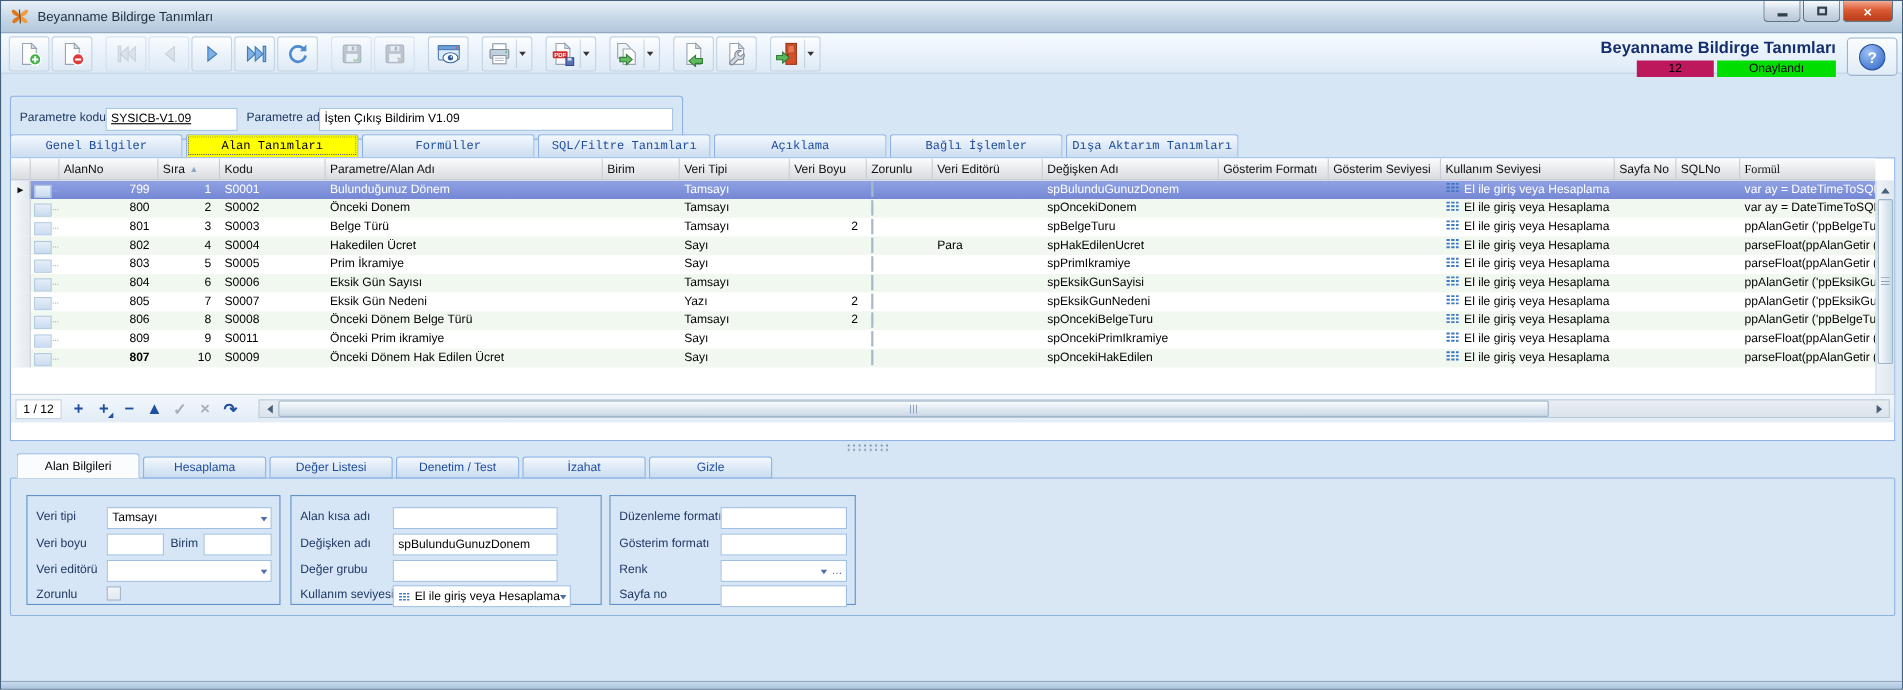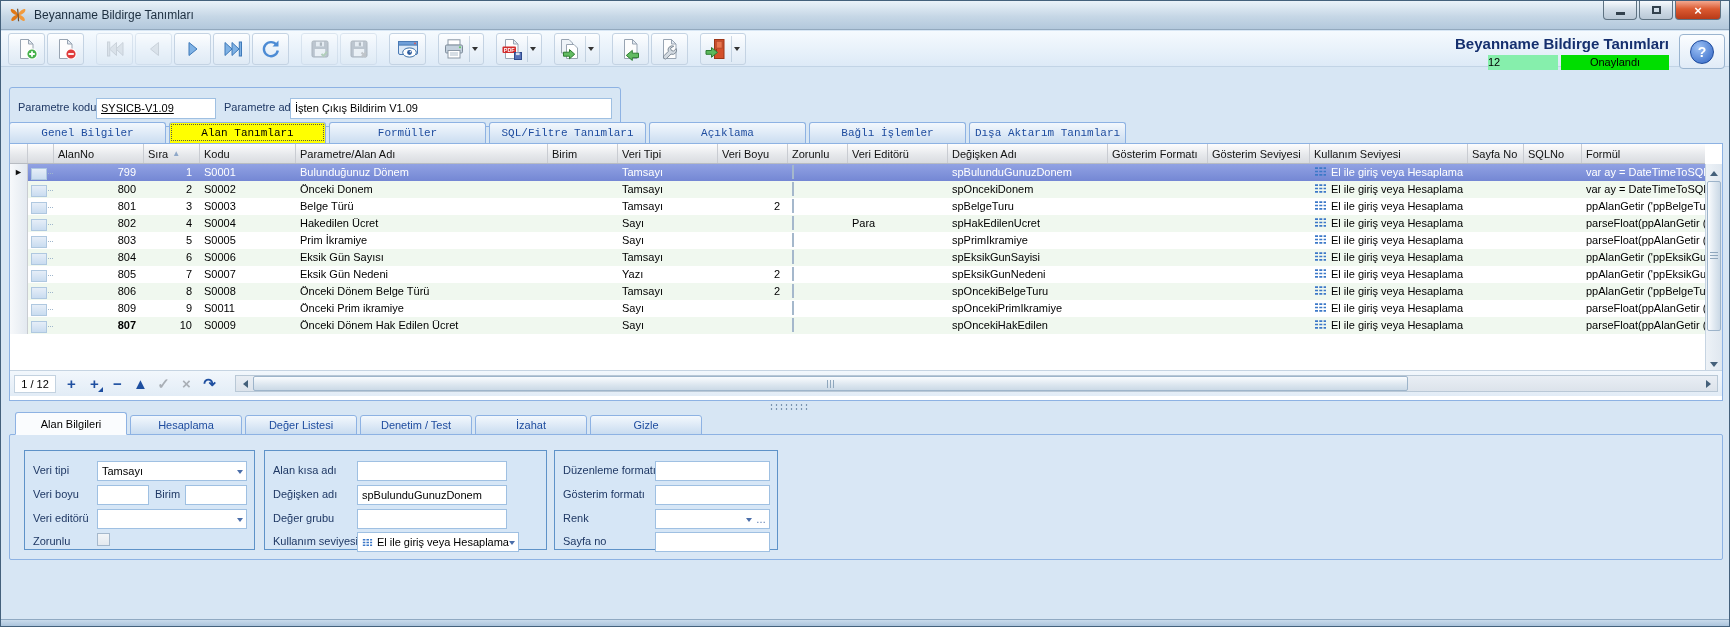--- a/index.html
+++ b/index.html
@@ -34,21 +34,21 @@
   .tb-btn.disabled{opacity:.5;}
   .tb-btn.tb-group{margin-left:10px;}
   .tb-btn .ico{width:24px;height:24px;}
   .tb-dd{width:11px;height:26px;display:flex;align-items:center;justify-content:center;
     border-left:1px solid rgba(140,165,190,.4);margin-left:3px;}
   .dda{width:0;height:0;border:3px solid transparent;border-top:4px solid #333;margin-top:4px;}
   
   .form-title{position:absolute;left:1408px;top:34px;width:260px;text-align:right;
     font-size:15px;font-weight:bold;color:#152F6E;white-space:nowrap;}
   .count-badge{position:absolute;left:1487px;top:54px;width:70px;height:15px;
-    background:#86efac;line-height:15px;}
+    background:#be185d;text-align:center;line-height:15px;}
   .status-badge{position:absolute;left:1560px;top:54px;width:108px;height:15px;
     background:#00DE00;text-align:center;line-height:15px;color:#000;}
   .help-btn{position:absolute;left:1678px;top:33px;width:46px;height:35px;
     border:1px solid #9AB4CF;border-radius:4px;
     background:linear-gradient(#FBFDFF,#E0EBF7);display:flex;align-items:center;justify-content:center;}
   .help-q{width:24px;height:24px;border-radius:50%;border:1px solid #1D4A9C;
     background:radial-gradient(circle at 35% 30%,#9CC1F5,#2E63C4);
     color:#fff;font-weight:bold;font-size:14px;display:flex;align-items:center;justify-content:center;}
   
   .param-box{position:absolute;left:8px;top:86px;width:612px;height:40px;
@@ -79,21 +79,21 @@
   .gc.ind{background:linear-gradient(90deg,#F7F9FB,#E3E9F0);border-right:1px solid #C9CCD2;
     padding:0;text-align:center;font-size:9px;line-height:16px;color:#222;}
   .gr.selected .gc.ind{color:#111;}
   .gc.tree{padding:2px 1px 0 3px;display:flex;align-items:center;}
   .tree-box{width:16px;height:12px;background:linear-gradient(#E6EEF8,#C9DCF0);border:1px solid #AFC8E0;}
   .tree-dots{flex:1;height:1px;border-bottom:1px dotted #9FB6CC;margin-left:1px;}
   .cb{width:12px;height:12px;border:1px solid #A5B8CC;margin:2px auto 0 auto;
     background:linear-gradient(#F2F5F8,#E4E9EF);}
   .ks-ico{margin-right:4px;vertical-align:-1px;}
   
-  .grid-nav{position:absolute;left:0;right:0;bottom:4px;height:26px;
+  .grid-nav{position:absolute;left:0;right:0;bottom:16px;height:26px;
     background:linear-gradient(#F2F7FC,#E2ECF6);border-top:1px solid #C6D4E2;
     display:flex;align-items:center;padding:0 4px;}
   .pos-box{min-width:42px;height:18px;background:#fff;border:1px solid #C3D2E0;
     display:flex;align-items:center;justify-content:center;margin-right:4px;}
   .nav-btn{width:23px;height:20px;display:flex;align-items:center;justify-content:center;
     font-weight:bold;font-size:15px;position:relative;}
   .nav-btn.navy{color:#1E4FA0;}
   .nav-btn.gray{color:#A9AFB6;}
   .nav-btn .subtri{position:absolute;right:3px;bottom:2px;width:0;height:0;
     border-left:5px solid transparent;border-bottom:5px solid #1E4FA0;}
@@ -379,21 +379,21 @@
         </div>
         <div class="gh" style="width: 158px;">
           <span>Kullanım Seviyesi</span>
         </div>
         <div class="gh" style="width: 56px;">
           <span>Sayfa No</span>
         </div>
         <div class="gh" style="width: 58px;">
           <span>SQLNo</span>
         </div>
-        <div class="gh" style="flex: 1 1 0%; border-right: none;">
+        <div class="gh" style="flex: 1 1 0%; border-right: none; font-family: Liberation Serif, serif;">
           <span>Formül</span>
         </div>
       </div>
     <div class="grid-body" id="grid-body">
         <div class="gr selected">
           <div class="gc ind" style="width: 18px;">►</div>
           <div class="gc tree" style="width: 26px;">
             <i class="tree-box"></i>
             <i class="tree-dots"></i>
           </div>

